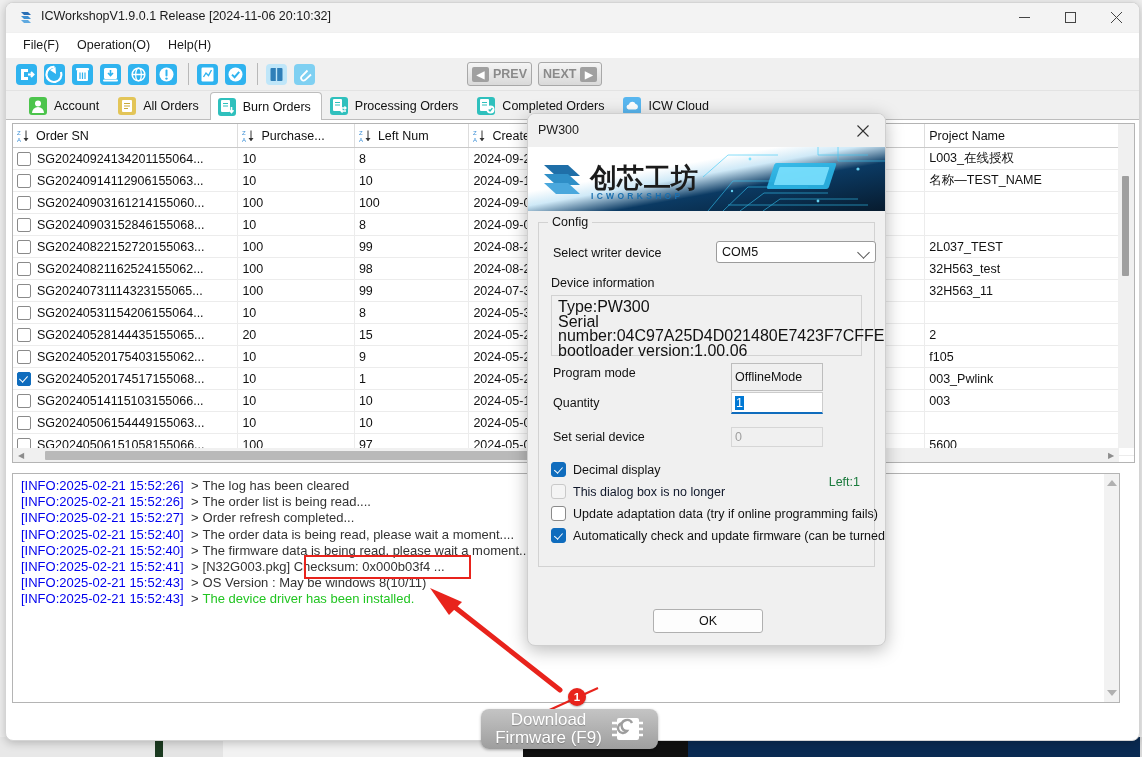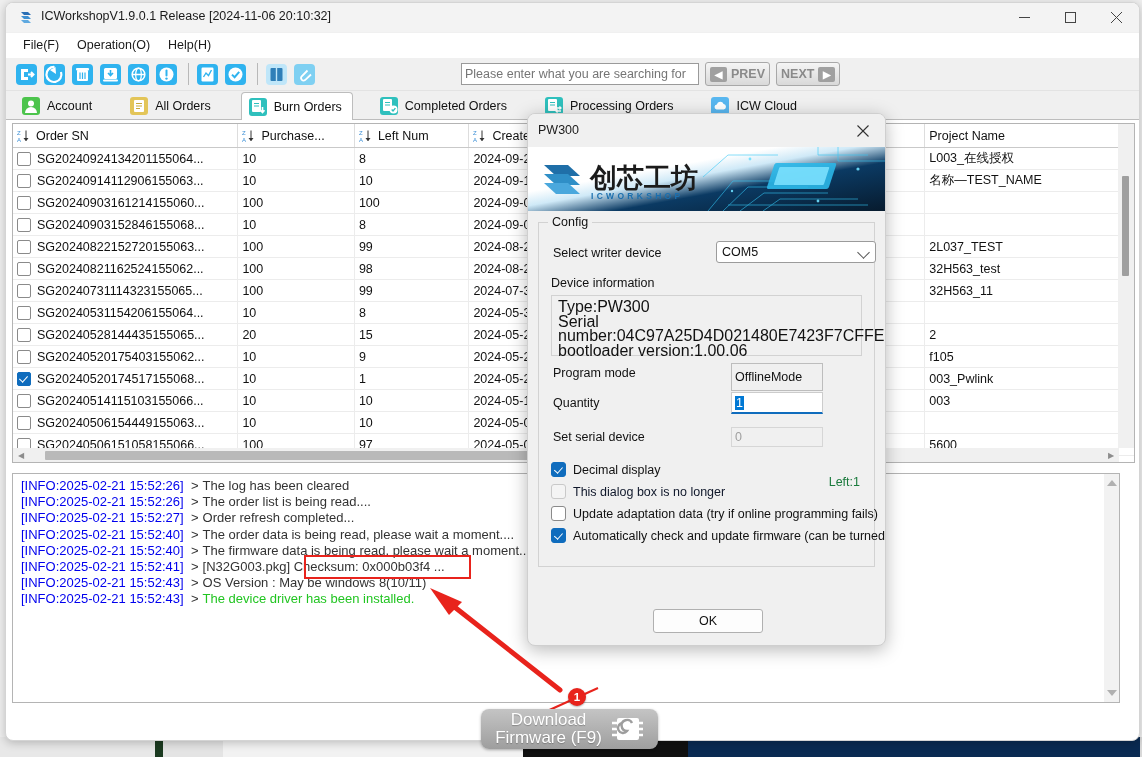--- a/index.html
+++ b/index.html
@@ -88,23 +88,22 @@
   }
   .navarrow {
     width: 17px; height: 15px; background: #a0a0a0; color: #fff;
     display: flex; align-items: center; justify-content: center; font-size: 10px;
     border-radius: 2px;
   }
 
   
   .tabbar {
     position: relative; height: 28px; background: #f0f0f0;
-    display: flex; align-items: flex-end; padding-left: 8px;
+    display: flex; align-items: flex-end; padding-left: 15px;
     border-bottom: 1px solid #bdbdbd;
-    gap: 19px;
   }
   .tab {
     display: flex; align-items: center; gap: 6px;
     height: 26px; padding: 0 10px 0 6px; font-size: 12.5px; color: #111;
     border: 1px solid transparent; border-bottom: none; white-space: nowrap;
   }
   .tab.active {
     background: #ffffff; border-color: #bdbdbd;
     border-radius: 4px 4px 0 0; height: 27px; margin-bottom: -1px;
   }
@@ -420,21 +419,20 @@
           </svg>
       </div>
       <div class="tb-icon">
         <svg width="23" height="23" viewBox="0 0 23 23">
             <rect x="1" y="1" width="21" height="21" rx="4" fill="#7fd0f2"></rect>
             <path d="M14.5 7.5 L8.5 13.5 a2.6 2.6 0 0 0 3.6 3.6 L18 11.5" stroke="#fff" stroke-width="1.8" fill="none"></path>
           </svg>
       </div>
 
       <div class="tb-search-wrap">
-        <input class="tb-search" type="text" value="" placeholder="Please enter what you are searching for" style="">
         <div class="tb-navbtn">
           <span class="navarrow">◀</span>
           <span>PREV</span>
         </div>
         <div class="tb-navbtn">
           <span>NEXT</span>
           <span class="navarrow">▶</span>
         </div>
       </div>
     </div>
@@ -466,46 +464,46 @@
         <span class="tab-ico">
           <svg width="20" height="20" viewBox="0 0 20 20">
               <rect x="1" y="1" width="18" height="18" rx="3" fill="#2fc0bd"></rect>
               <rect x="4" y="3" width="9" height="12" rx="1" fill="#fff"></rect>
               <line x1="6" y1="6.5" x2="11" y2="6.5" stroke="#2fc0bd" stroke-width="1.1"></line>
               <line x1="6" y1="9" x2="11" y2="9" stroke="#2fc0bd" stroke-width="1.1"></line>
               <path d="M14.5 10 L14.5 15 M12.5 13.2 L14.5 15.6 L16.5 13.2" stroke="#fff" stroke-width="1.6" fill="none"></path>
             </svg>
         </span>
         <span>Burn Orders</span>
+      </div>
+      <div class="tab">
+        <span class="tab-ico">
+          <svg width="20" height="20" viewBox="0 0 20 20">
+              <rect x="1" y="1" width="18" height="18" rx="3" fill="#2fc0bd"></rect>
+              <rect x="4" y="3" width="9" height="12" rx="1" fill="#fff"></rect>
+              <line x1="6" y1="6.5" x2="11" y2="6.5" stroke="#2fc0bd" stroke-width="1.1"></line>
+              <line x1="6" y1="9" x2="11" y2="9" stroke="#2fc0bd" stroke-width="1.1"></line>
+              <path d="M12 12 L17 12 M15.5 10.4 L17 12 L15.5 13.6" stroke="#fff" stroke-width="1.3" fill="none"></path>
+              <path d="M17 15 L12 15 M13.5 13.4 L12 15 L13.5 16.6" stroke="#fff" stroke-width="1.3" fill="none"></path>
+            </svg>
+        </span>
+        <span>Processing Orders</span>
       </div>
       <div class="tab">
         <span class="tab-ico">
           <svg width="20" height="20" viewBox="0 0 20 20">
               <rect x="1" y="1" width="18" height="18" rx="3" fill="#2fc0bd"></rect>
               <rect x="4" y="3" width="9" height="12" rx="1" fill="#fff"></rect>
               <line x1="6" y1="6.5" x2="11" y2="6.5" stroke="#2fc0bd" stroke-width="1.1"></line>
               <line x1="6" y1="9" x2="11" y2="9" stroke="#2fc0bd" stroke-width="1.1"></line>
               <circle cx="14.5" cy="13.5" r="4" fill="#fff"></circle>
               <path d="M12.7 13.6 L14 14.9 L16.4 12.1" stroke="#2fc0bd" stroke-width="1.4" fill="none"></path>
             </svg>
         </span>
         <span>Completed Orders</span>
-      </div>
-      <div class="tab">
-        <span class="tab-ico">
-          <svg width="20" height="20" viewBox="0 0 20 20">
-              <rect x="1" y="1" width="18" height="18" rx="3" fill="#2fc0bd"></rect>
-              <rect x="4" y="3" width="9" height="12" rx="1" fill="#fff"></rect>
-              <line x1="6" y1="6.5" x2="11" y2="6.5" stroke="#2fc0bd" stroke-width="1.1"></line>
-              <line x1="6" y1="9" x2="11" y2="9" stroke="#2fc0bd" stroke-width="1.1"></line>
-              <path d="M12 12 L17 12 M15.5 10.4 L17 12 L15.5 13.6" stroke="#fff" stroke-width="1.3" fill="none"></path>
-              <path d="M17 15 L12 15 M13.5 13.4 L12 15 L13.5 16.6" stroke="#fff" stroke-width="1.3" fill="none"></path>
-            </svg>
-        </span>
-        <span>Processing Orders</span>
       </div>
       <div class="tab">
         <span class="tab-ico">
           <svg width="20" height="20" viewBox="0 0 20 20">
               <rect x="1" y="1" width="18" height="18" rx="3" fill="#59b7f0"></rect>
               <path d="M6.5 13.5 a2.6 2.6 0 0 1 0.3 -5.1 a3.6 3.6 0 0 1 6.8 -0.4 a2.8 2.8 0 0 1 0.2 5.5 z" fill="#fff"></path>
             </svg>
         </span>
         <span>ICW Cloud</span>
       </div>

